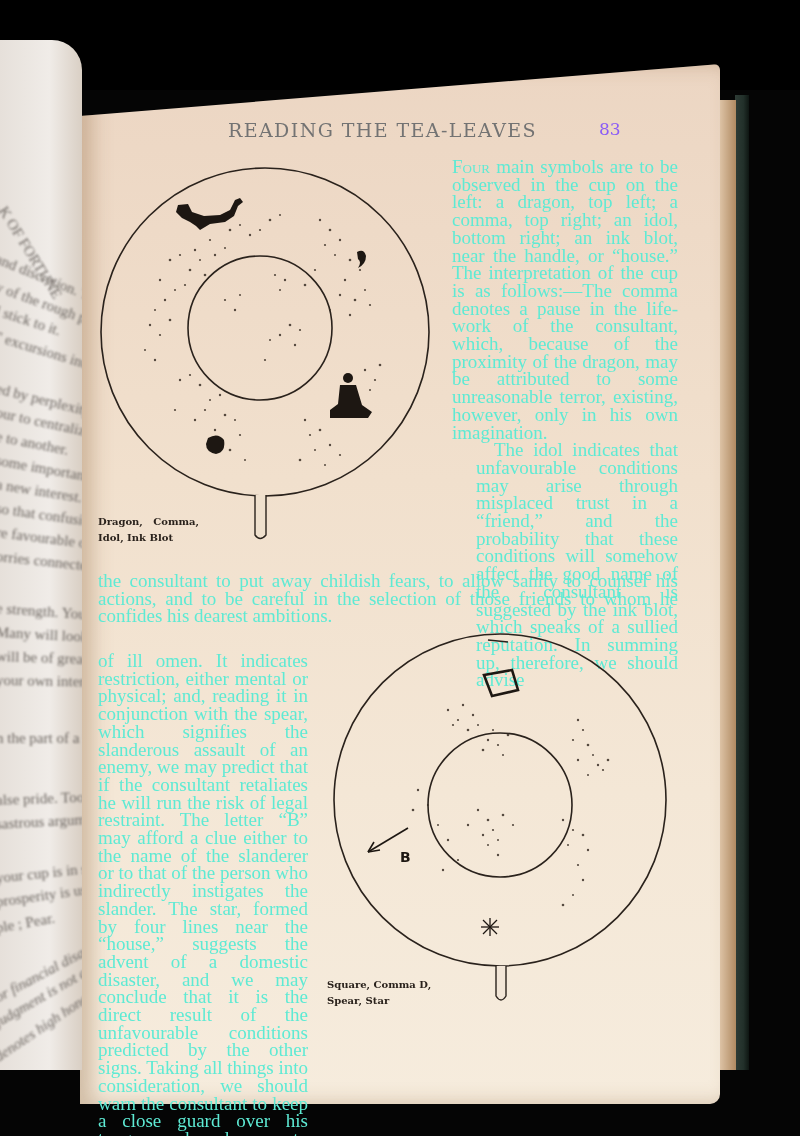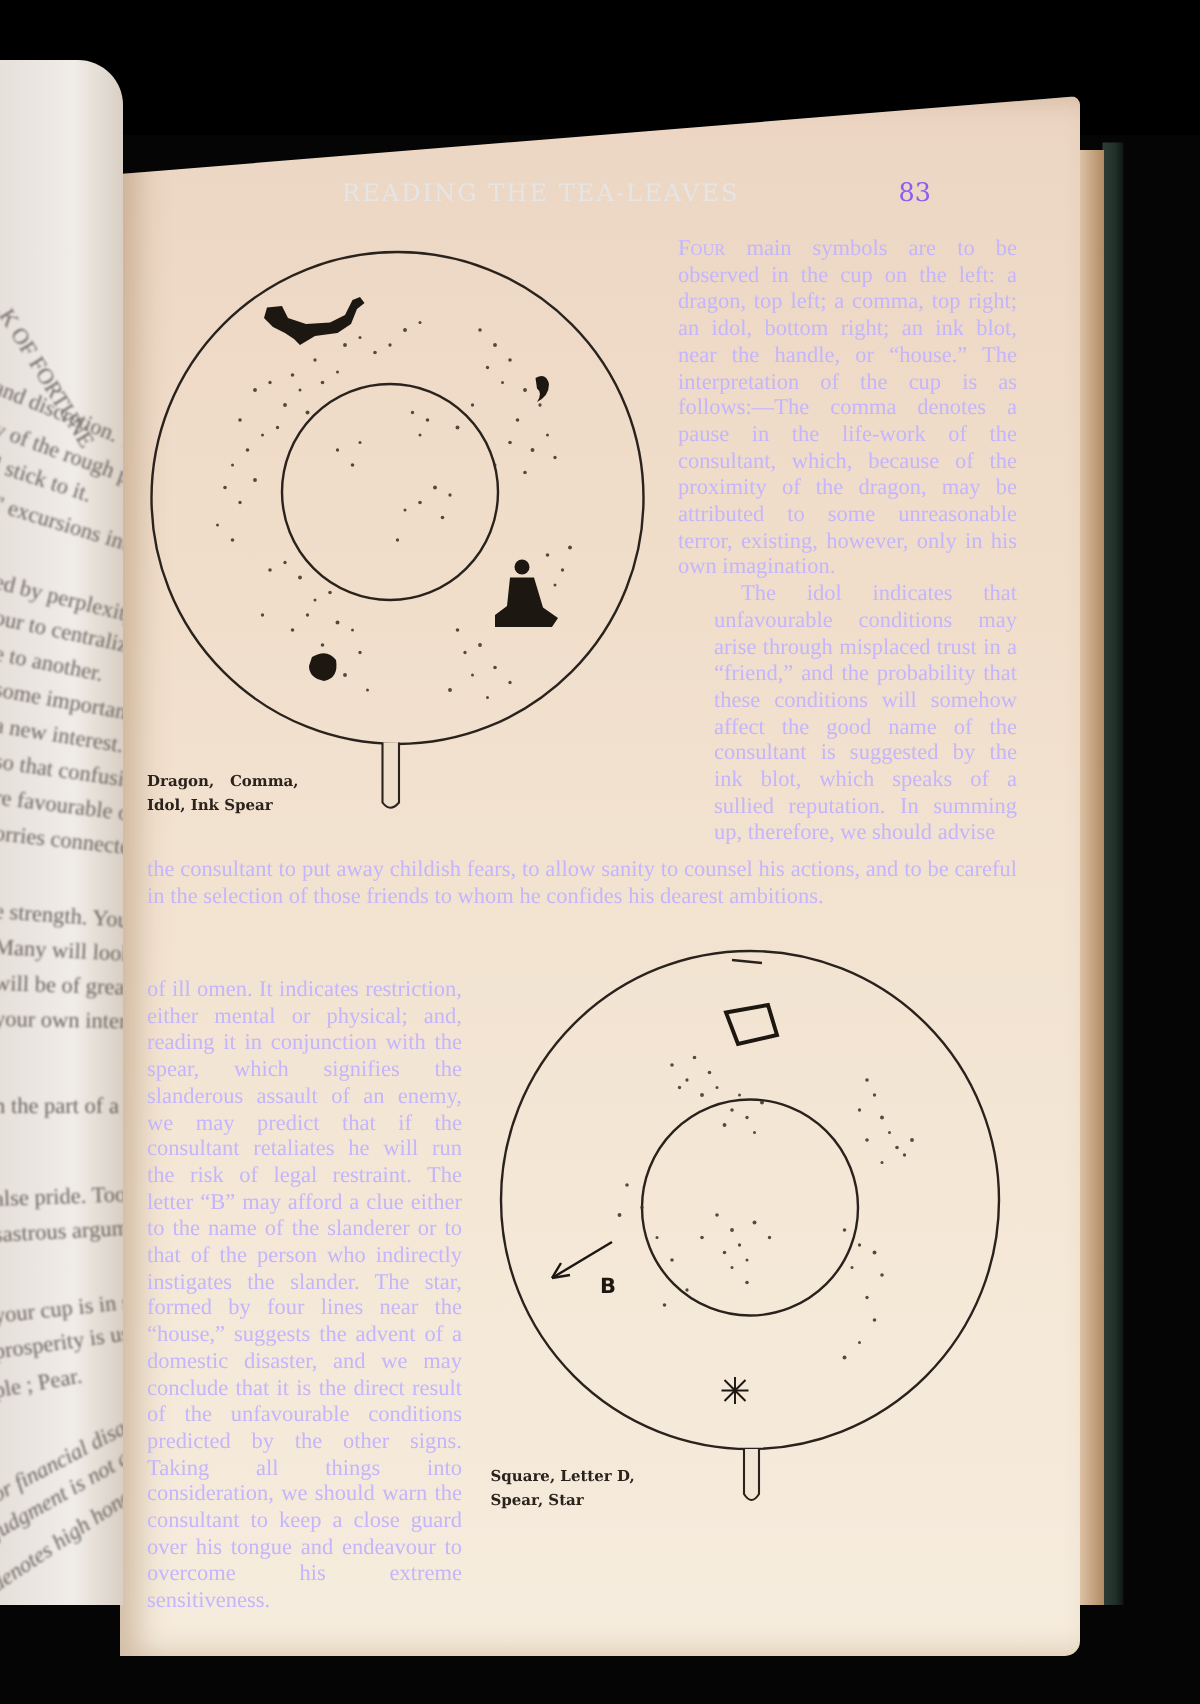--- a/index.html
+++ b/index.html
@@ -3,23 +3,23 @@
 <meta charset="utf-8">
 <style>
   html, body { margin:0; padding:0; }
   body { width:800px; height:1136px; background:#050505; position:relative; overflow:hidden; font-family:"DejaVu Serif", serif; }
   .bg-top { position:absolute; left:0; top:0; width:800px; height:90px; background:#000; }
   .cover-edge { position:absolute; left:735px; top:95px; width:14px; height:975px; background:linear-gradient(90deg,#2e3c36,#22302a 60%,#0e1512); }
   .page-block { position:absolute; left:718px; top:100px; width:18px; height:970px; background:linear-gradient(90deg,#e2c9ad,#b08a62); }
   .page { position:absolute; left:80px; top:64px; width:640px; height:1040px; background:linear-gradient(180deg,#ecd6c3 0%,#f1e0cd 40%,#f4e7d6 70%,#f6ecdd 100%); border-radius:0 6px 10px 0; box-shadow: inset 12px 0 20px rgba(140,100,60,0.35); clip-path: polygon(0 5%, 100% 0, 100% 100%, 0 100%); }
   .left-page { position:absolute; left:0; top:40px; width:82px; height:1030px; background:linear-gradient(90deg,#e6e0da,#f0ece8 60%,#d9cfc4); border-radius:0 30px 0 0; overflow:hidden; }
   .left-line { position:absolute; left:-4px; font-family:"Liberation Serif", serif; font-size:15px; color:#6c6661; white-space:nowrap; filter:blur(0.8px); transform-origin:left center; }
-  .running-head { position:absolute; left:228px; top:119px; font-family:"DejaVu Serif", serif; font-size:16px; letter-spacing:1.4px; color:#e5e5e5; }
+  .running-head { position:absolute; left:228px; top:119px; font-family:"DejaVu Serif", serif; font-size:19px; letter-spacing:1.4px; color:#737373; }
   .page-num { position:absolute; left:599px; top:119px; font-size:17px; color:#8b5cf6; }
-  .col-text { position:absolute; font-family:"Liberation Serif", serif; font-size:15px; line-height:17.7px; color:#c4b5fd; text-align:justify; }
+  .col-text { position:absolute; font-family:"Liberation Serif", serif; font-size:19px; line-height:17.7px; color:#5eead4; text-align:justify; }
   .col-text p { margin:0; }
   .caption { position:absolute; font-family:"DejaVu Serif", serif; font-weight:bold; font-size:10px; line-height:16px; color:#2a221c; }
   .cup { position:absolute; }
   .sc { font-variant: small-caps; }
 </style>
 </head>
 <body>
 
 <div class="bg-top"></div>
 <div class="cover-edge"></div>
@@ -155,21 +155,21 @@
   <g fill="#1d1712">
     <circle cx="248" cy="218" r="5"></circle>
     <path d="M240 225 L256 225 L262 245 L272 252 L268 258 L230 258 L230 250 L238 244 Z"></path>
   </g>
 
   <path d="M108 278 Q118 272 124 280 Q126 292 116 294 Q106 292 106 284 Z" fill="#1d1712"></path>
 </svg>
 
 <div class="caption" style="left:98px;top:514px;">
   <div style="white-space:pre;">Dragon,   Comma,</div>
-  <div>Idol, Ink Spear</div>
+  <div>Idol, Ink Blot</div>
 </div>
 
 <div class="col-text" style="left:452px;top:158px;width:226px;">
   <p><span class="sc">Four</span><span> main symbols are to be observed in the cup on the left: a dragon, top left; a comma, top right; an idol, bottom right; an ink blot, near the handle, or “house.” The interpretation of the cup is as follows:—The comma denotes a pause in the life-work of the consultant, which, because of the proximity of the dragon, may be attributed to some unreasonable terror, existing, however, only in his own imagination.</span></p>
   <p style="text-indent:18px;margin-left:24px;">The idol indicates that unfavourable conditions may arise through misplaced trust in a “friend,” and the probability that these conditions will somehow affect the good name of the consultant is suggested by the ink blot, which speaks of a sullied reputation. In summing up, therefore, we should advise</p>
 </div>
 
 <div class="col-text" style="left:98px;top:555px;width:580px;margin-top:17px;">
   <p>the consultant to put away childish fears, to allow sanity to counsel his actions, and to be careful in the selection of those friends to whom he confides his dearest ambitions.</p>
 </div>
@@ -242,15 +242,15 @@
       <circle cx="110" cy="175" r="1.1"></circle>
       <circle cx="95" cy="180" r="1.3"></circle>
       <circle cx="120" cy="195" r="1"></circle>
       <circle cx="130" cy="210" r="1.2"></circle>
       <circle cx="140" cy="230" r="1.1"></circle>
       <circle cx="125" cy="240" r="1.2"></circle>
   </g>
 </svg>
 
 <div class="caption" style="left:327px;top:977px;">
-  <div>Square, Letter D,</div>
+  <div>Square, Comma D,</div>
   <div>Spear, Star</div>
 </div>
 
 </body></html>

